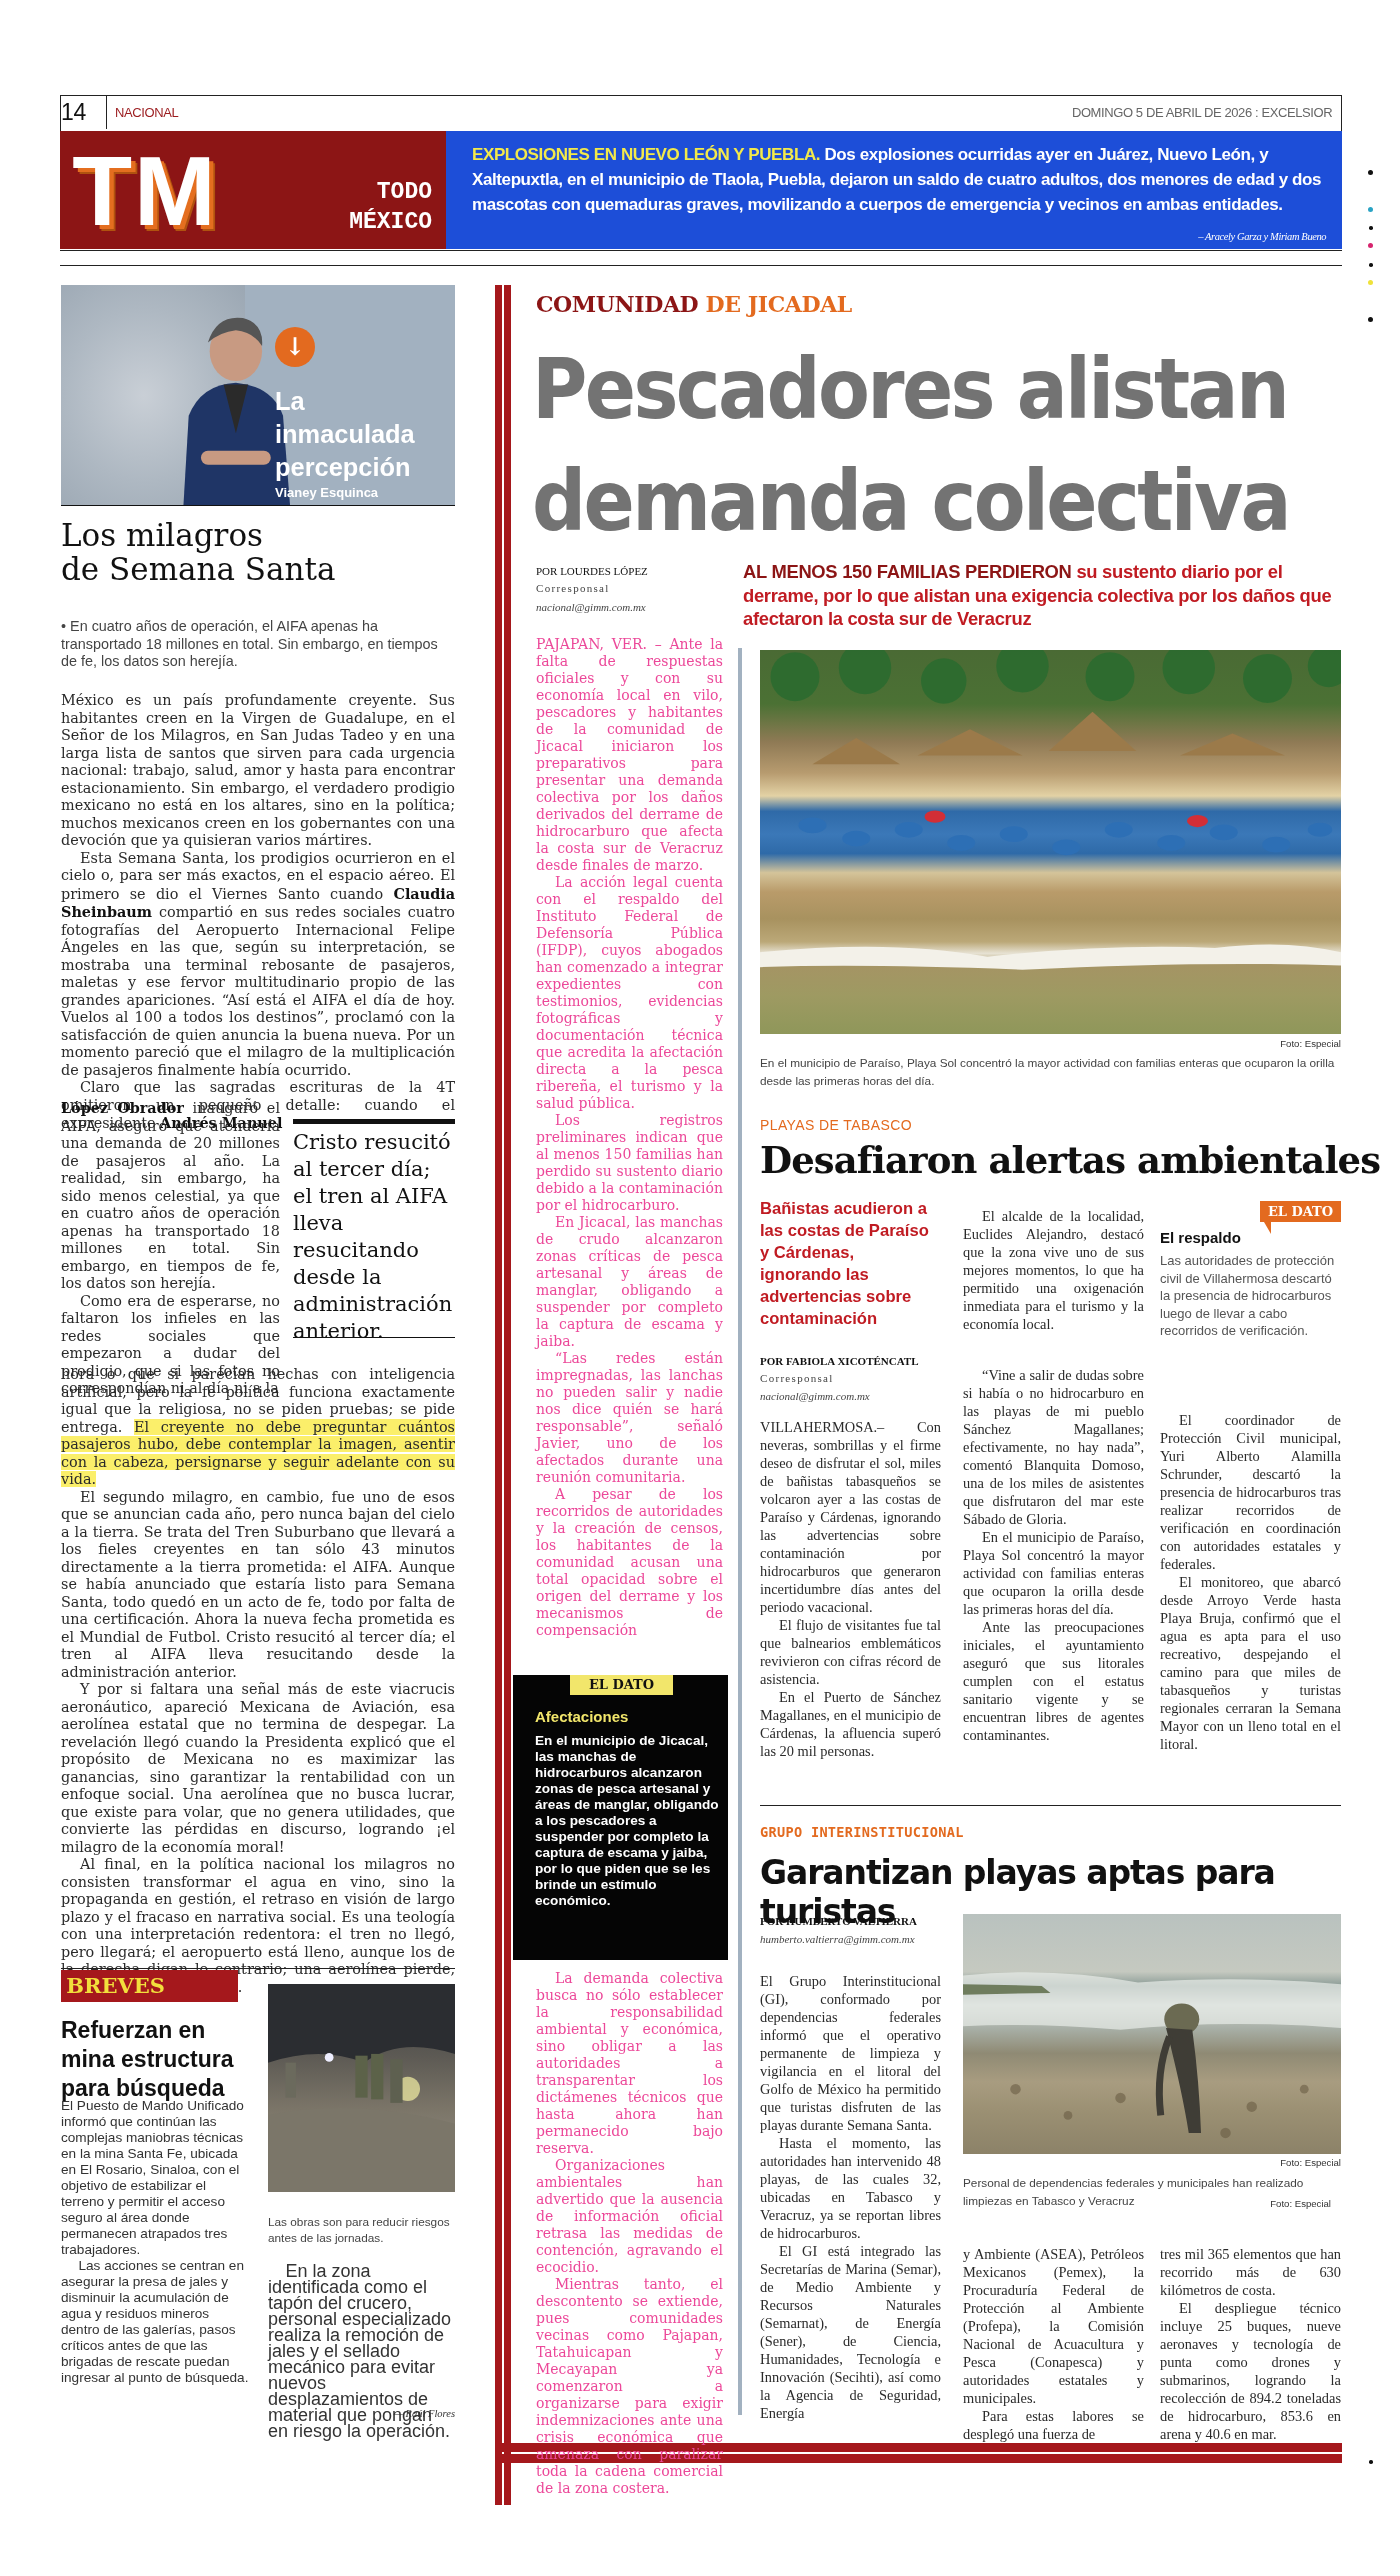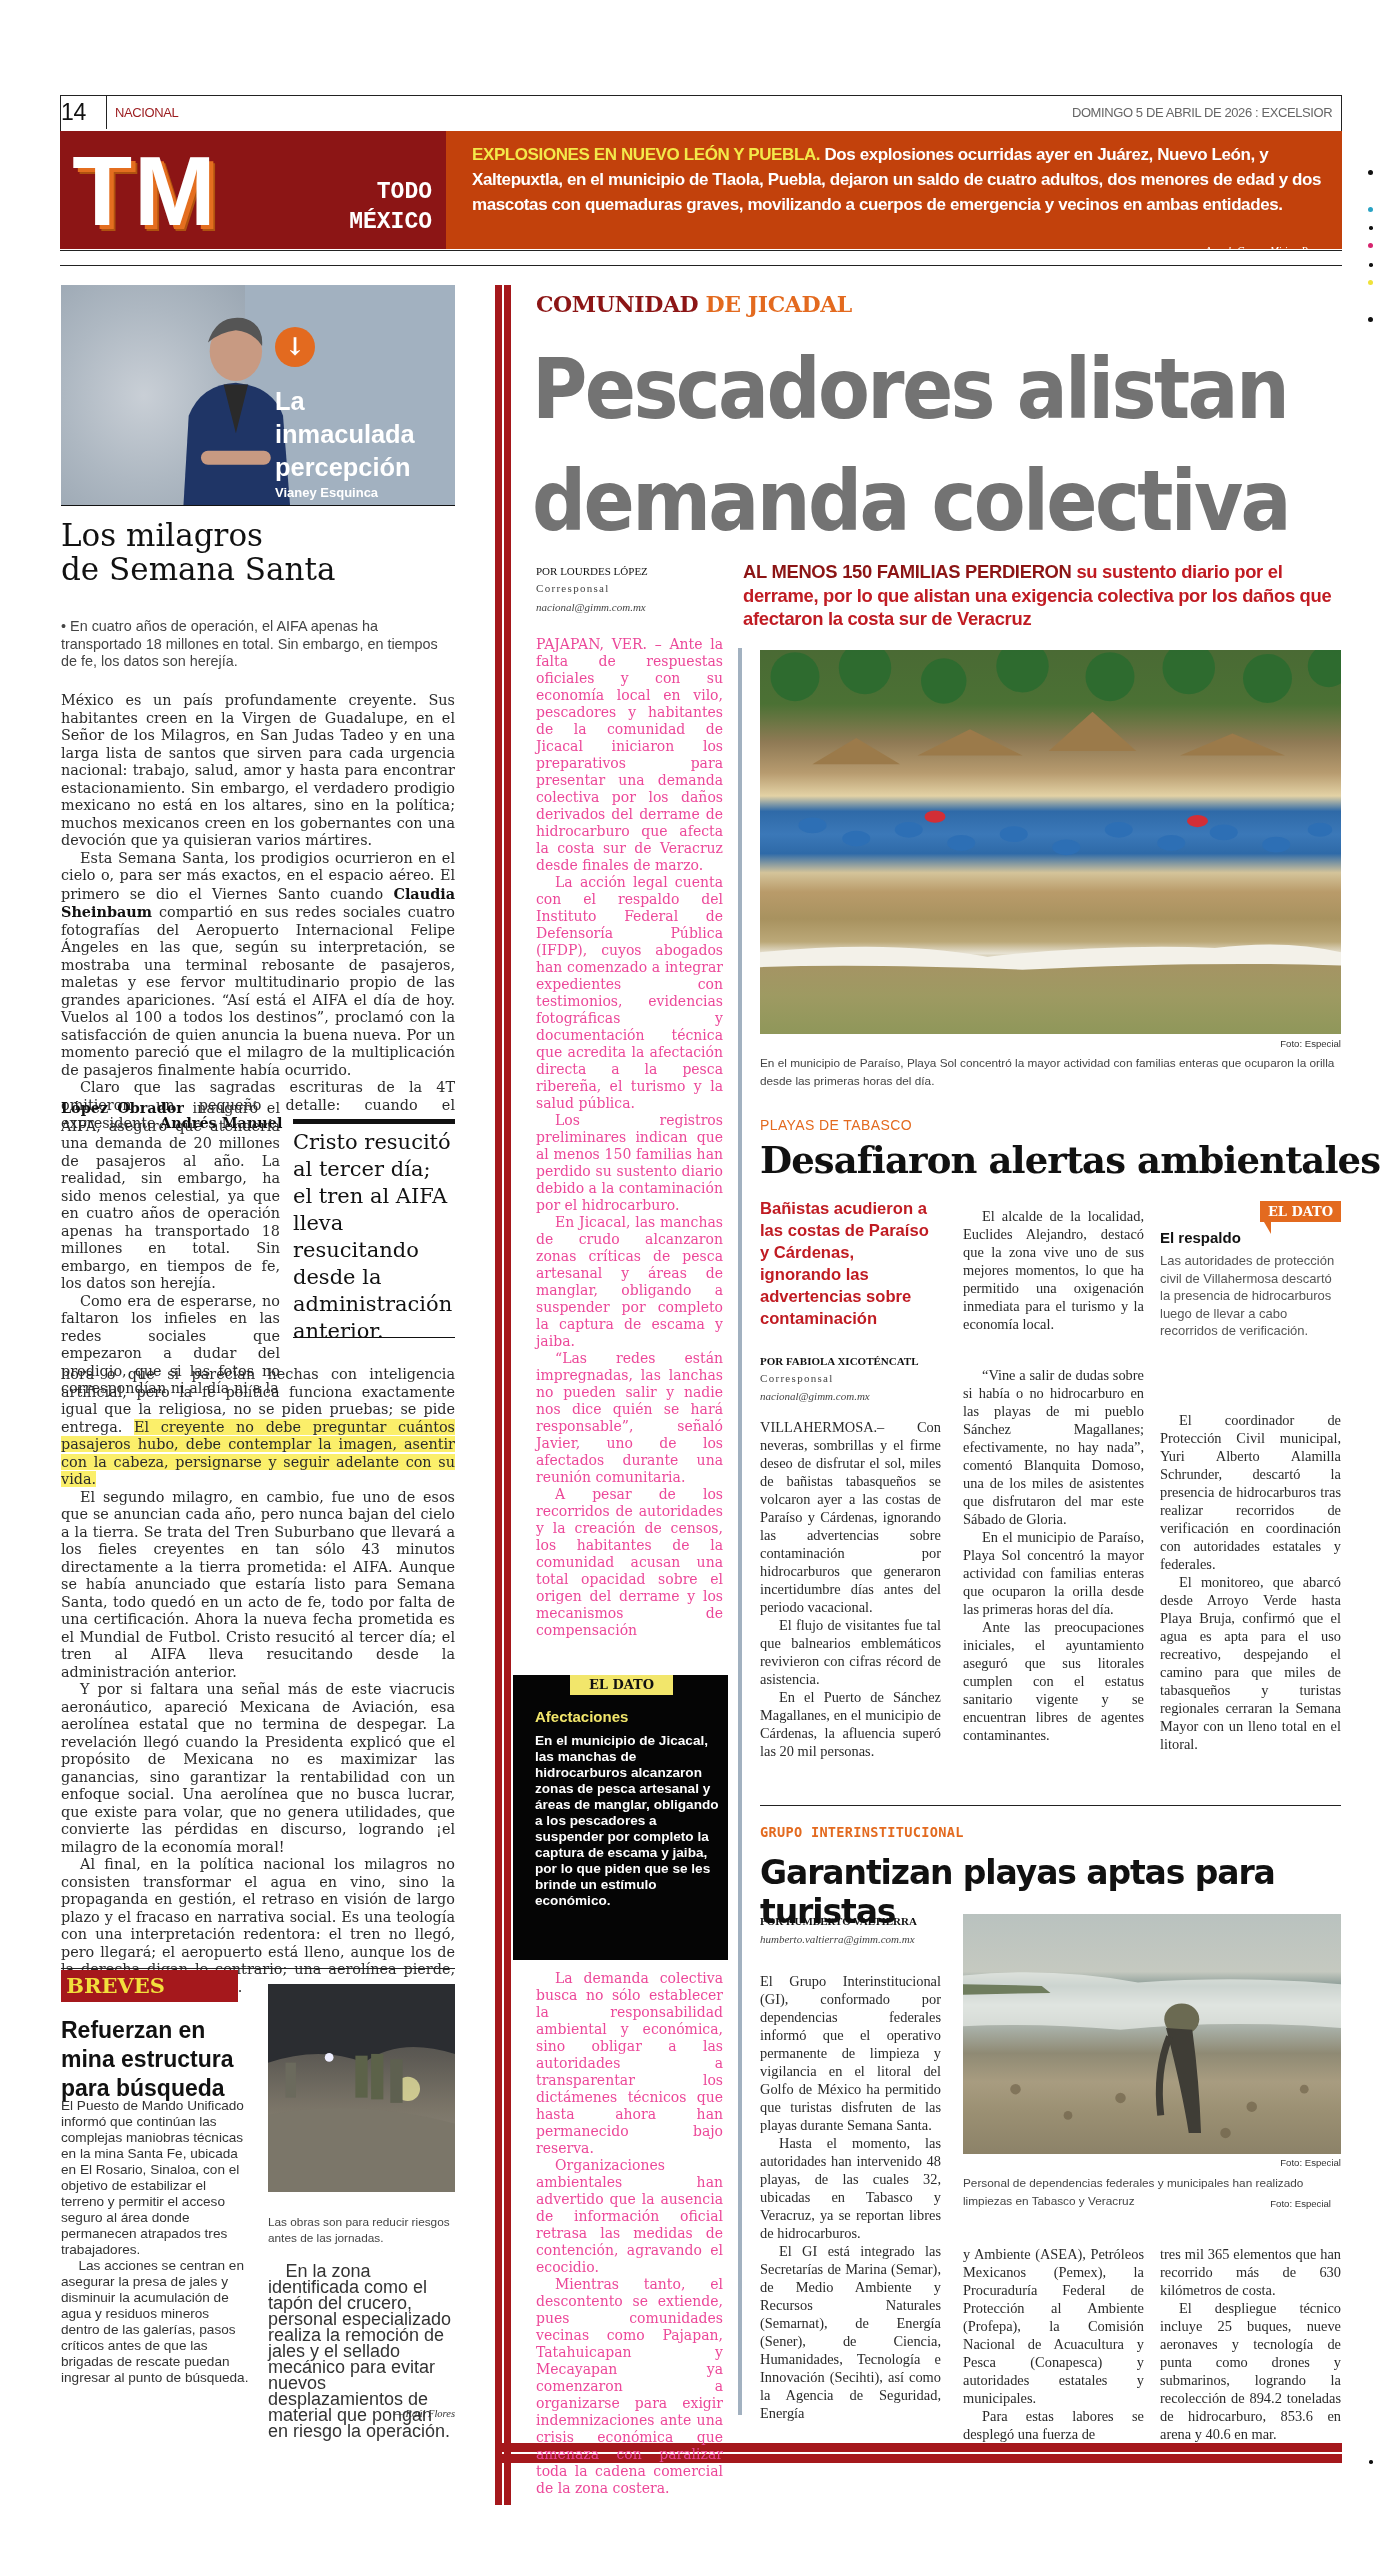--- a/index.html
+++ b/index.html
@@ -11,24 +11,24 @@
   .cond{font-family:"Liberation Sans",sans-serif;font-stretch:condensed;letter-spacing:-0.4px}
 
   
   #topbar{left:60px;top:95px;width:1282px;height:37px;border:1.8px solid #222;border-bottom:1.8px solid #222}
   #pagenum{left:0;top:0;width:46px;height:33px;border-right:1.8px solid #222;font-size:23px;line-height:33px;color:#111}
   #section{left:54px;top:0;line-height:33px;font-size:13px;color:#9b1b1e}
   #dateline{right:8.8px;top:0;line-height:33px;font-size:13px;color:#666}
   #tmbox{left:60px;top:131px;width:386px;height:118px;background:#8c1515}
   #tmlogo{left:12.3px;top:10.5px;font-size:98px;line-height:98px;font-weight:900;color:#fff;letter-spacing:1.8px;text-shadow:4.4px 4.4px 0 #e46e1f, 6.1px 6.1px 0 #b0520f}
   #todo{right:14px;top:46px;text-align:right;font-size:23px;line-height:30px;color:#fff;font-weight:bold;font-family:"Liberation Mono",monospace}
-  #flash{left:446px;top:131px;width:896px;height:118px;background:#c2410c;padding:10.5px 15.8px 0 26px}
+  #flash{left:446px;top:131px;width:896px;height:118px;background:#1d4ed8;padding:10.5px 15.8px 0 26px}
   #flash p{font-size:17px;line-height:25px;color:#fff;font-weight:bold}
   #flash .kw{color:#f3e94a}
-  #flash .credit{float:right;font-style:italic;font-weight:normal;font-size:10.5px;color:#fff;margin-top:21px;font-family:"Liberation Serif",serif}
+  #flash .credit{float:right;font-style:italic;font-weight:normal;font-size:10.5px;color:#fff;margin-top:7px;font-family:"Liberation Serif",serif}
   #hdrlines{left:60px;top:250px;width:1282px;height:15.8px;border-top:1.8px solid #222;border-bottom:1.8px solid #222}
 
   
   .dot{position:absolute;width:5.3px;height:5.3px;border-radius:50%}
 
   
   #colpic{left:61px;top:285px;width:394px;height:221px;background:#a2b1c0;overflow:hidden;border-bottom:1.8px solid #111}
   #colpic .bigface{left:0;top:0;width:184px;height:221px;background:radial-gradient(ellipse at 45% 50%,#c9cfd6 0%,#aeb8c2 55%,#9ba7b3 100%)}
   #colpic .person{left:105px;top:26px;width:131px;height:194px}
   #arrowicon{left:214px;top:42px;width:40px;height:40px;border-radius:50%;background:#e36a1f;color:#fff;font-size:24.5px;line-height:39px;text-align:center;font-weight:bold}

